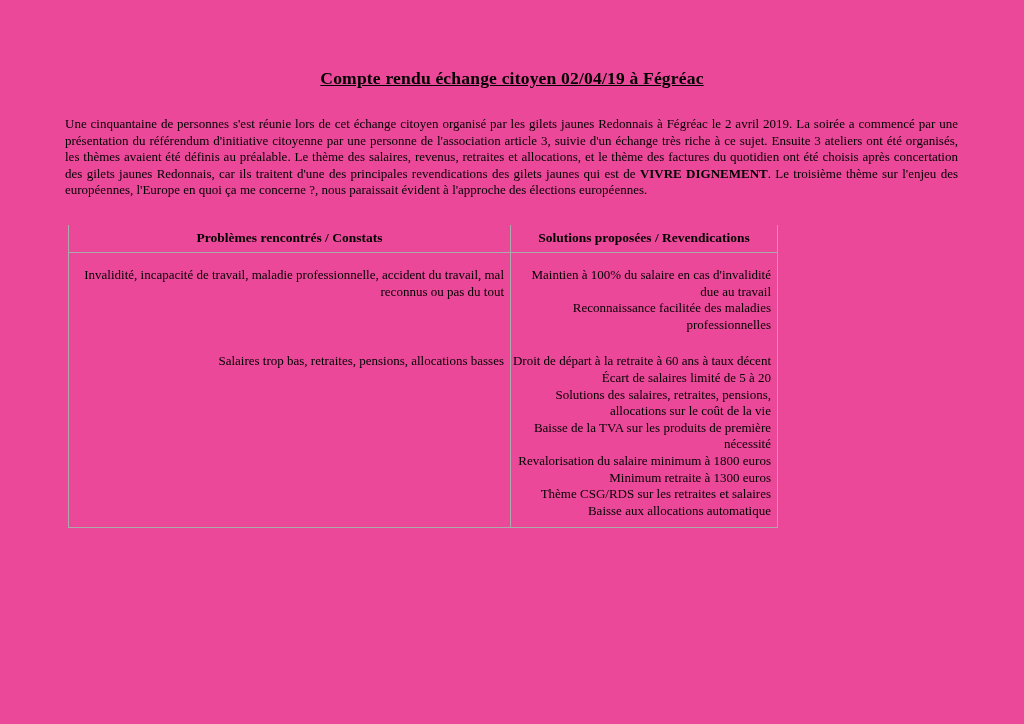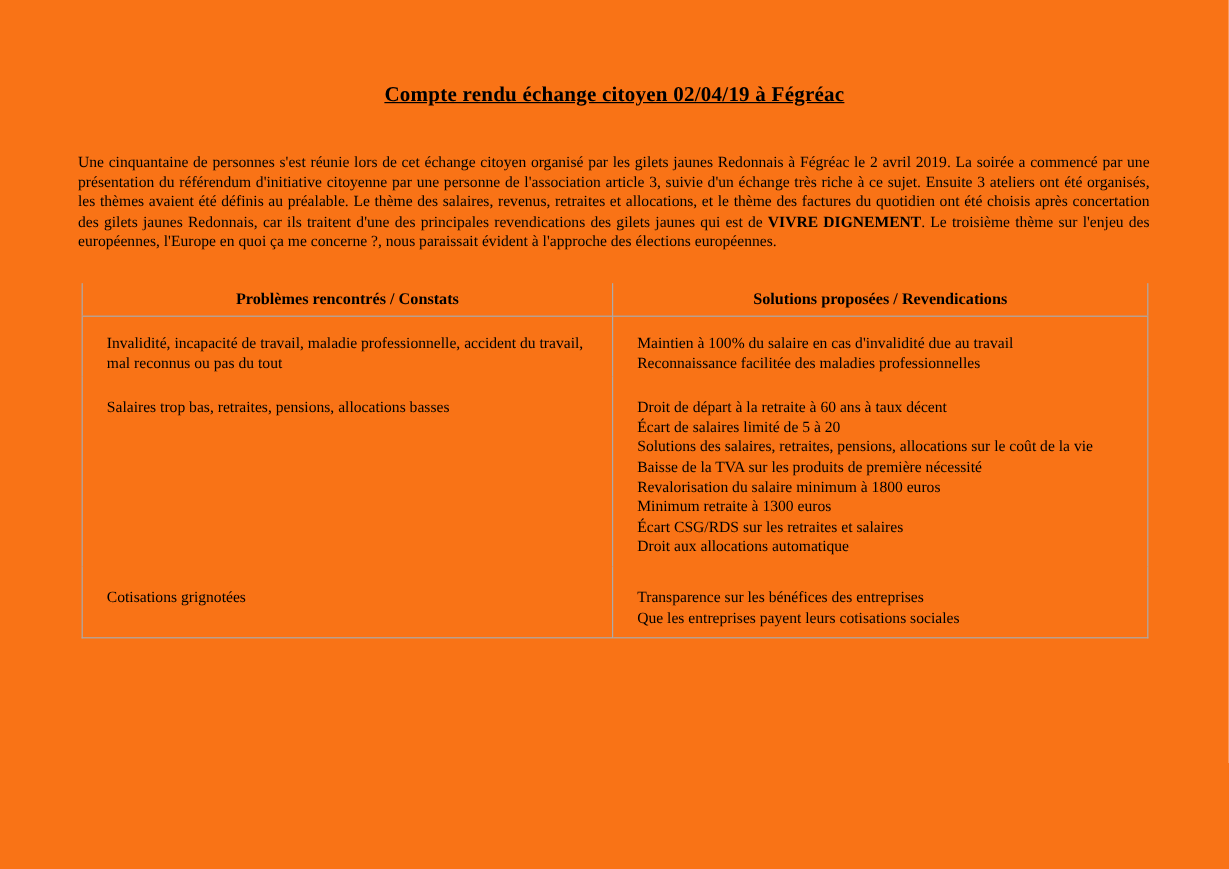--- a/index.html
+++ b/index.html
@@ -8,46 +8,46 @@
     width: 1024px;
     height: 724px;
     font-family: "Liberation Serif", "DejaVu Serif", serif;
     color: #000000;
     overflow: hidden;
   }
   .page {
     width: 1024px;
     height: 724px;
     padding-top: 68px;
-    background: #f97316;
+    background: #ec4899;
   }
   h1.doc-title {
     text-align: center;
     font-size: 17.5px;
     font-weight: bold;
     text-decoration: underline;
     letter-spacing: 0.2px;
   }
   p.intro {
-    margin: 38px 66px 0 65px;
+    margin: 27px 66px 0 65px;
     text-align: justify;
     font-size: 13px;
     line-height: 16.6px;
   }
   h2.theme-heading {
     margin-top: 19px;
     text-align: center;
     font-size: 16px;
     font-weight: bold;
     text-decoration: underline;
     letter-spacing: 0.2px;
   }
   table.theme-table {
     margin: 26px 0 0 68px;
-    width: 889px;
+    width: 710px;
     border-collapse: collapse;
     border-left: 1px solid var(--border-color, #ababab);
     border-right: 1px solid var(--border-color, #ababab);
     border-bottom: 1px solid var(--border-color, #ababab);
     table-layout: fixed;
   }
   table.theme-table th {
     border-bottom: 1px solid var(--border-color, #ababab);
     font-size: 13.5px;
     font-weight: bold;
@@ -56,21 +56,22 @@
   }
   table.theme-table th:first-child,
   table.theme-table td:first-child {
     border-right: 1px solid var(--border-color, #ababab);
     width: 442px;
   }
   table.theme-table td {
     vertical-align: top;
     font-size: 13px;
     line-height: 16.6px;
-    padding: 6px 6px 3px 20px;
+    padding: 6px 6px 3px 0;
+    text-align: right;
   }
   tr.row-0 td { padding-top: 14px; padding-bottom: 3px; }
   tr.row-1 td { padding-top: 17px; padding-bottom: 8px; }
   tr.row-2 td { padding-top: 17px; padding-bottom: 3px; }
   tr.row-3 td { padding-top: 14px; padding-bottom: 3px; }
   tr.row-4 td { padding-top: 18px; padding-bottom: 8px; }
   td.v-middle { vertical-align: middle; }
 </style>
 </head>
 <body style="color: rgb(0, 0, 0); background: rgb(255, 255, 255);">
@@ -103,29 +104,20 @@
           <td class="v-middle">
             <div>Salaires trop bas, retraites, pensions, allocations basses</div>
           </td>
           <td>
             <div>Droit de départ à la retraite à 60 ans à taux décent</div>
             <div>Écart de salaires limité de 5 à 20</div>
             <div>Solutions des salaires, retraites, pensions, allocations sur le coût de la vie</div>
             <div>Baisse de la TVA sur les produits de première nécessité</div>
             <div>Revalorisation du salaire minimum à 1800 euros</div>
             <div>Minimum retraite à 1300 euros</div>
-            <div>Écart CSG/RDS sur les retraites et salaires</div>
-            <div>Droit aux allocations automatique</div>
-          </td>
-        </tr>
-        <tr class="row-4">
-          <td>
-            <div>Cotisations grignotées</div>
-          </td>
-          <td>
-            <div>Transparence sur les bénéfices des entreprises</div>
-            <div>Que les entreprises payent leurs cotisations sociales</div>
+            <div>Thème CSG/RDS sur les retraites et salaires</div>
+            <div>Baisse aux allocations automatique</div>
           </td>
         </tr>
       </tbody>
   </table>
 
 </div>
 
 </body></html>

